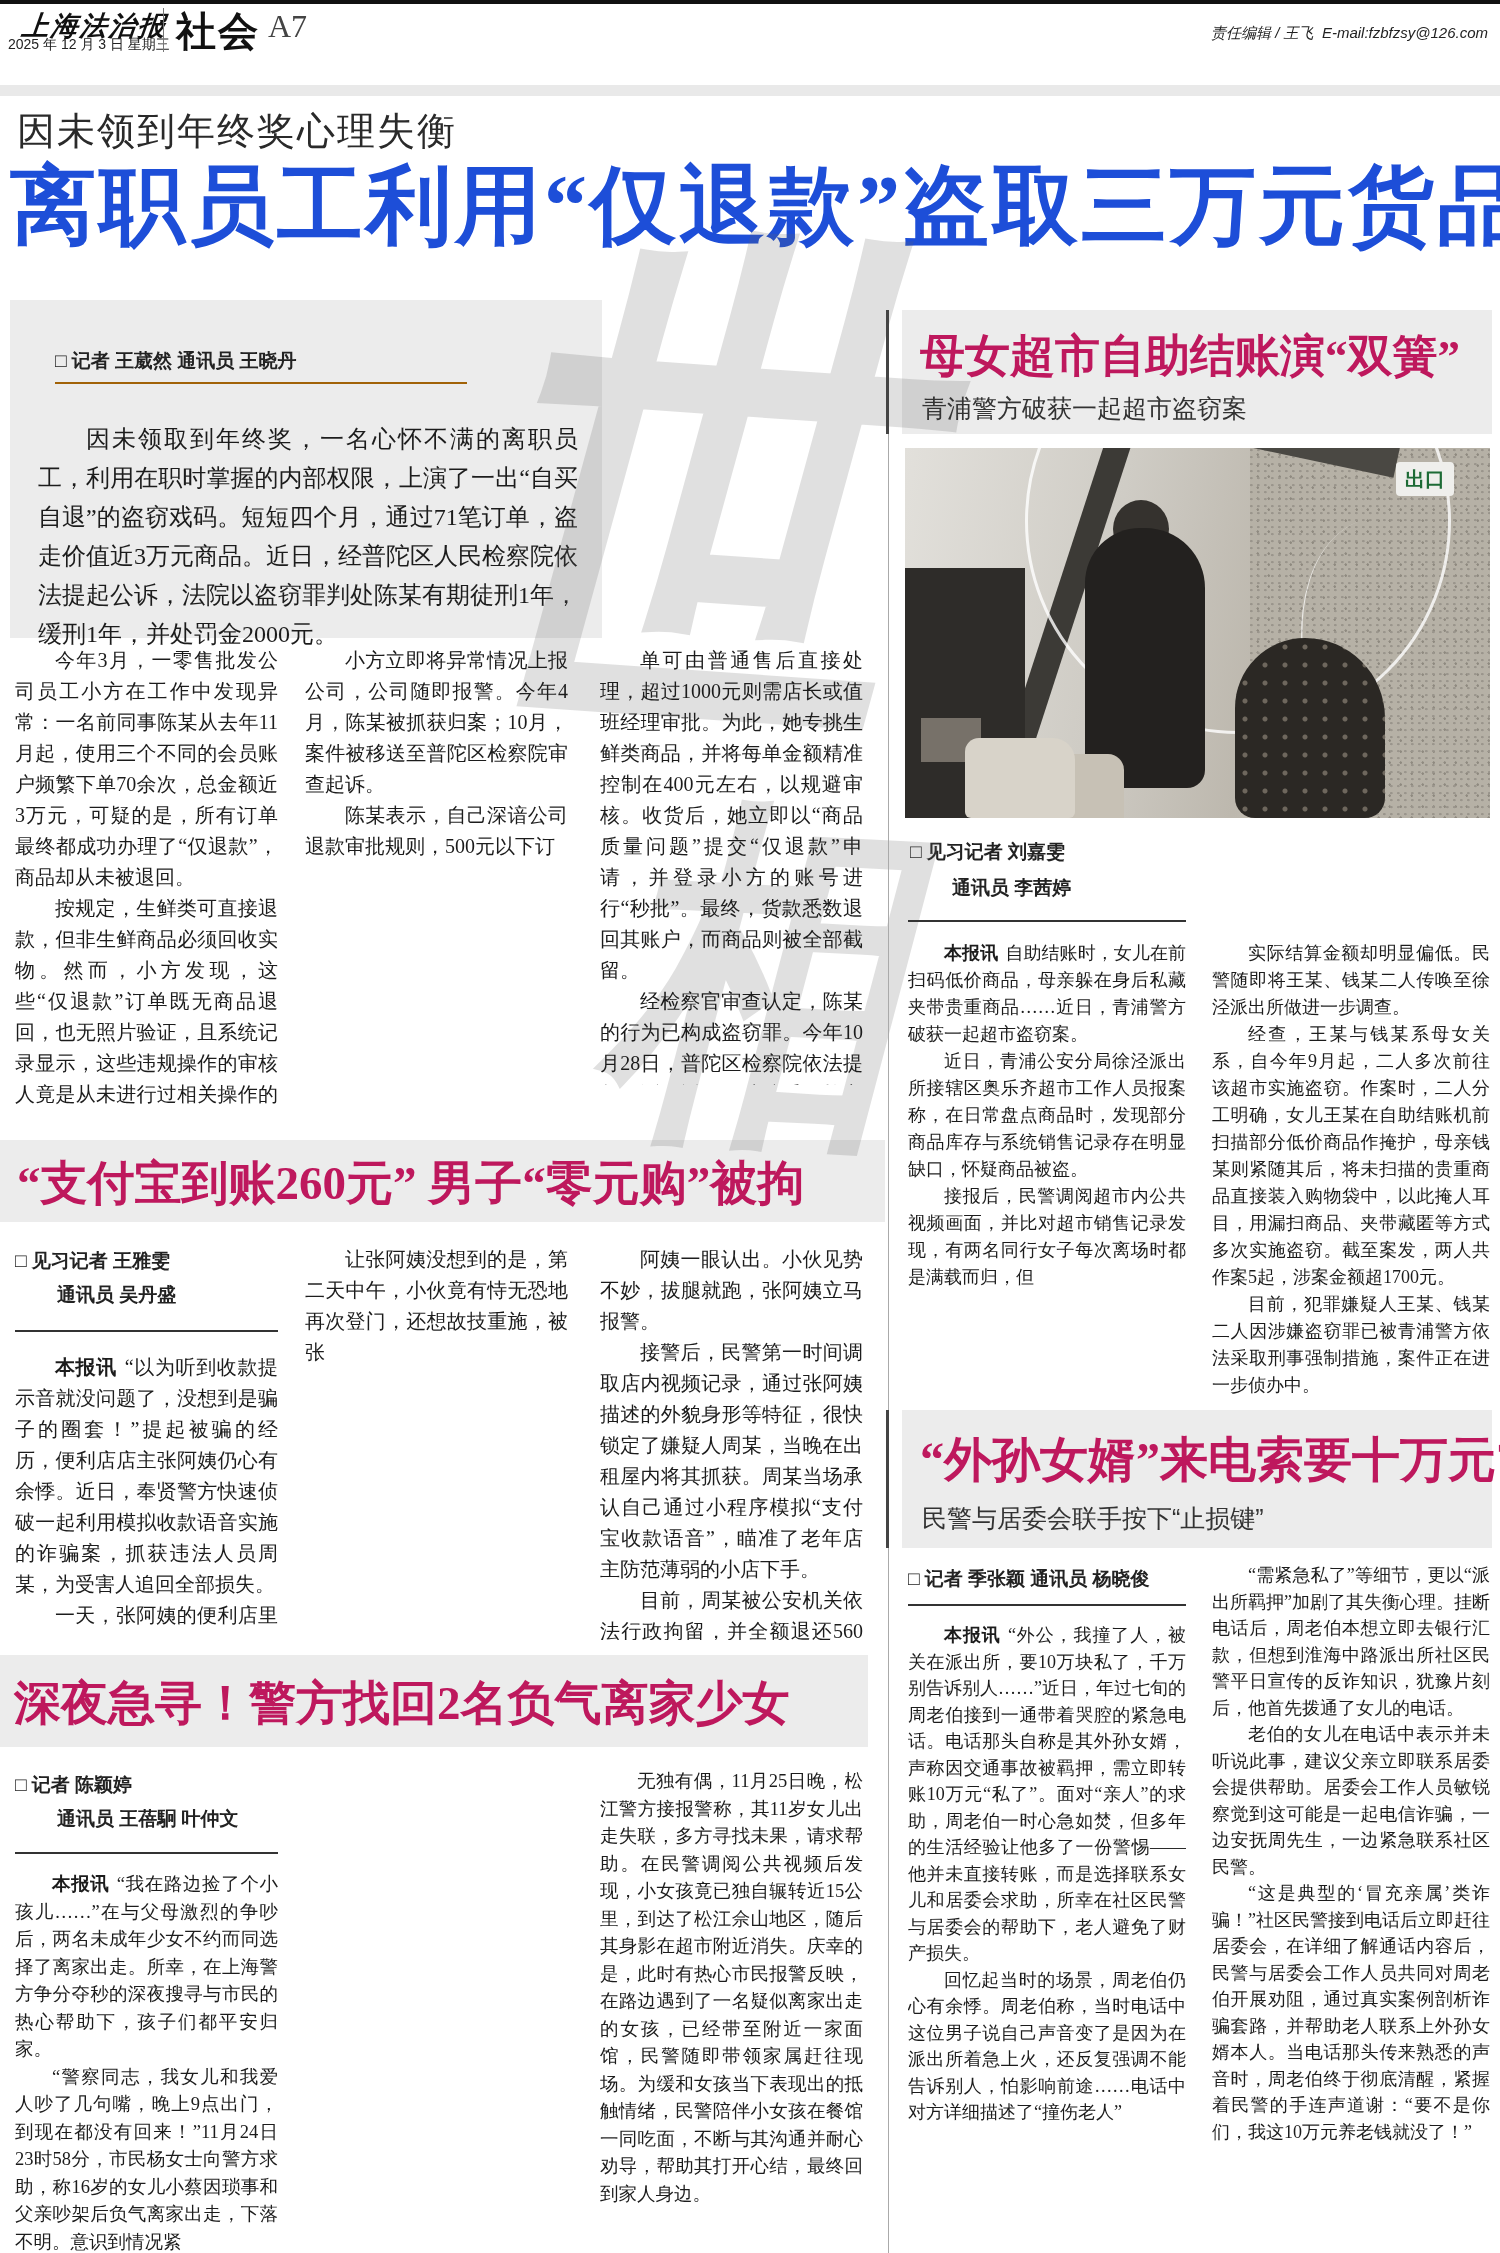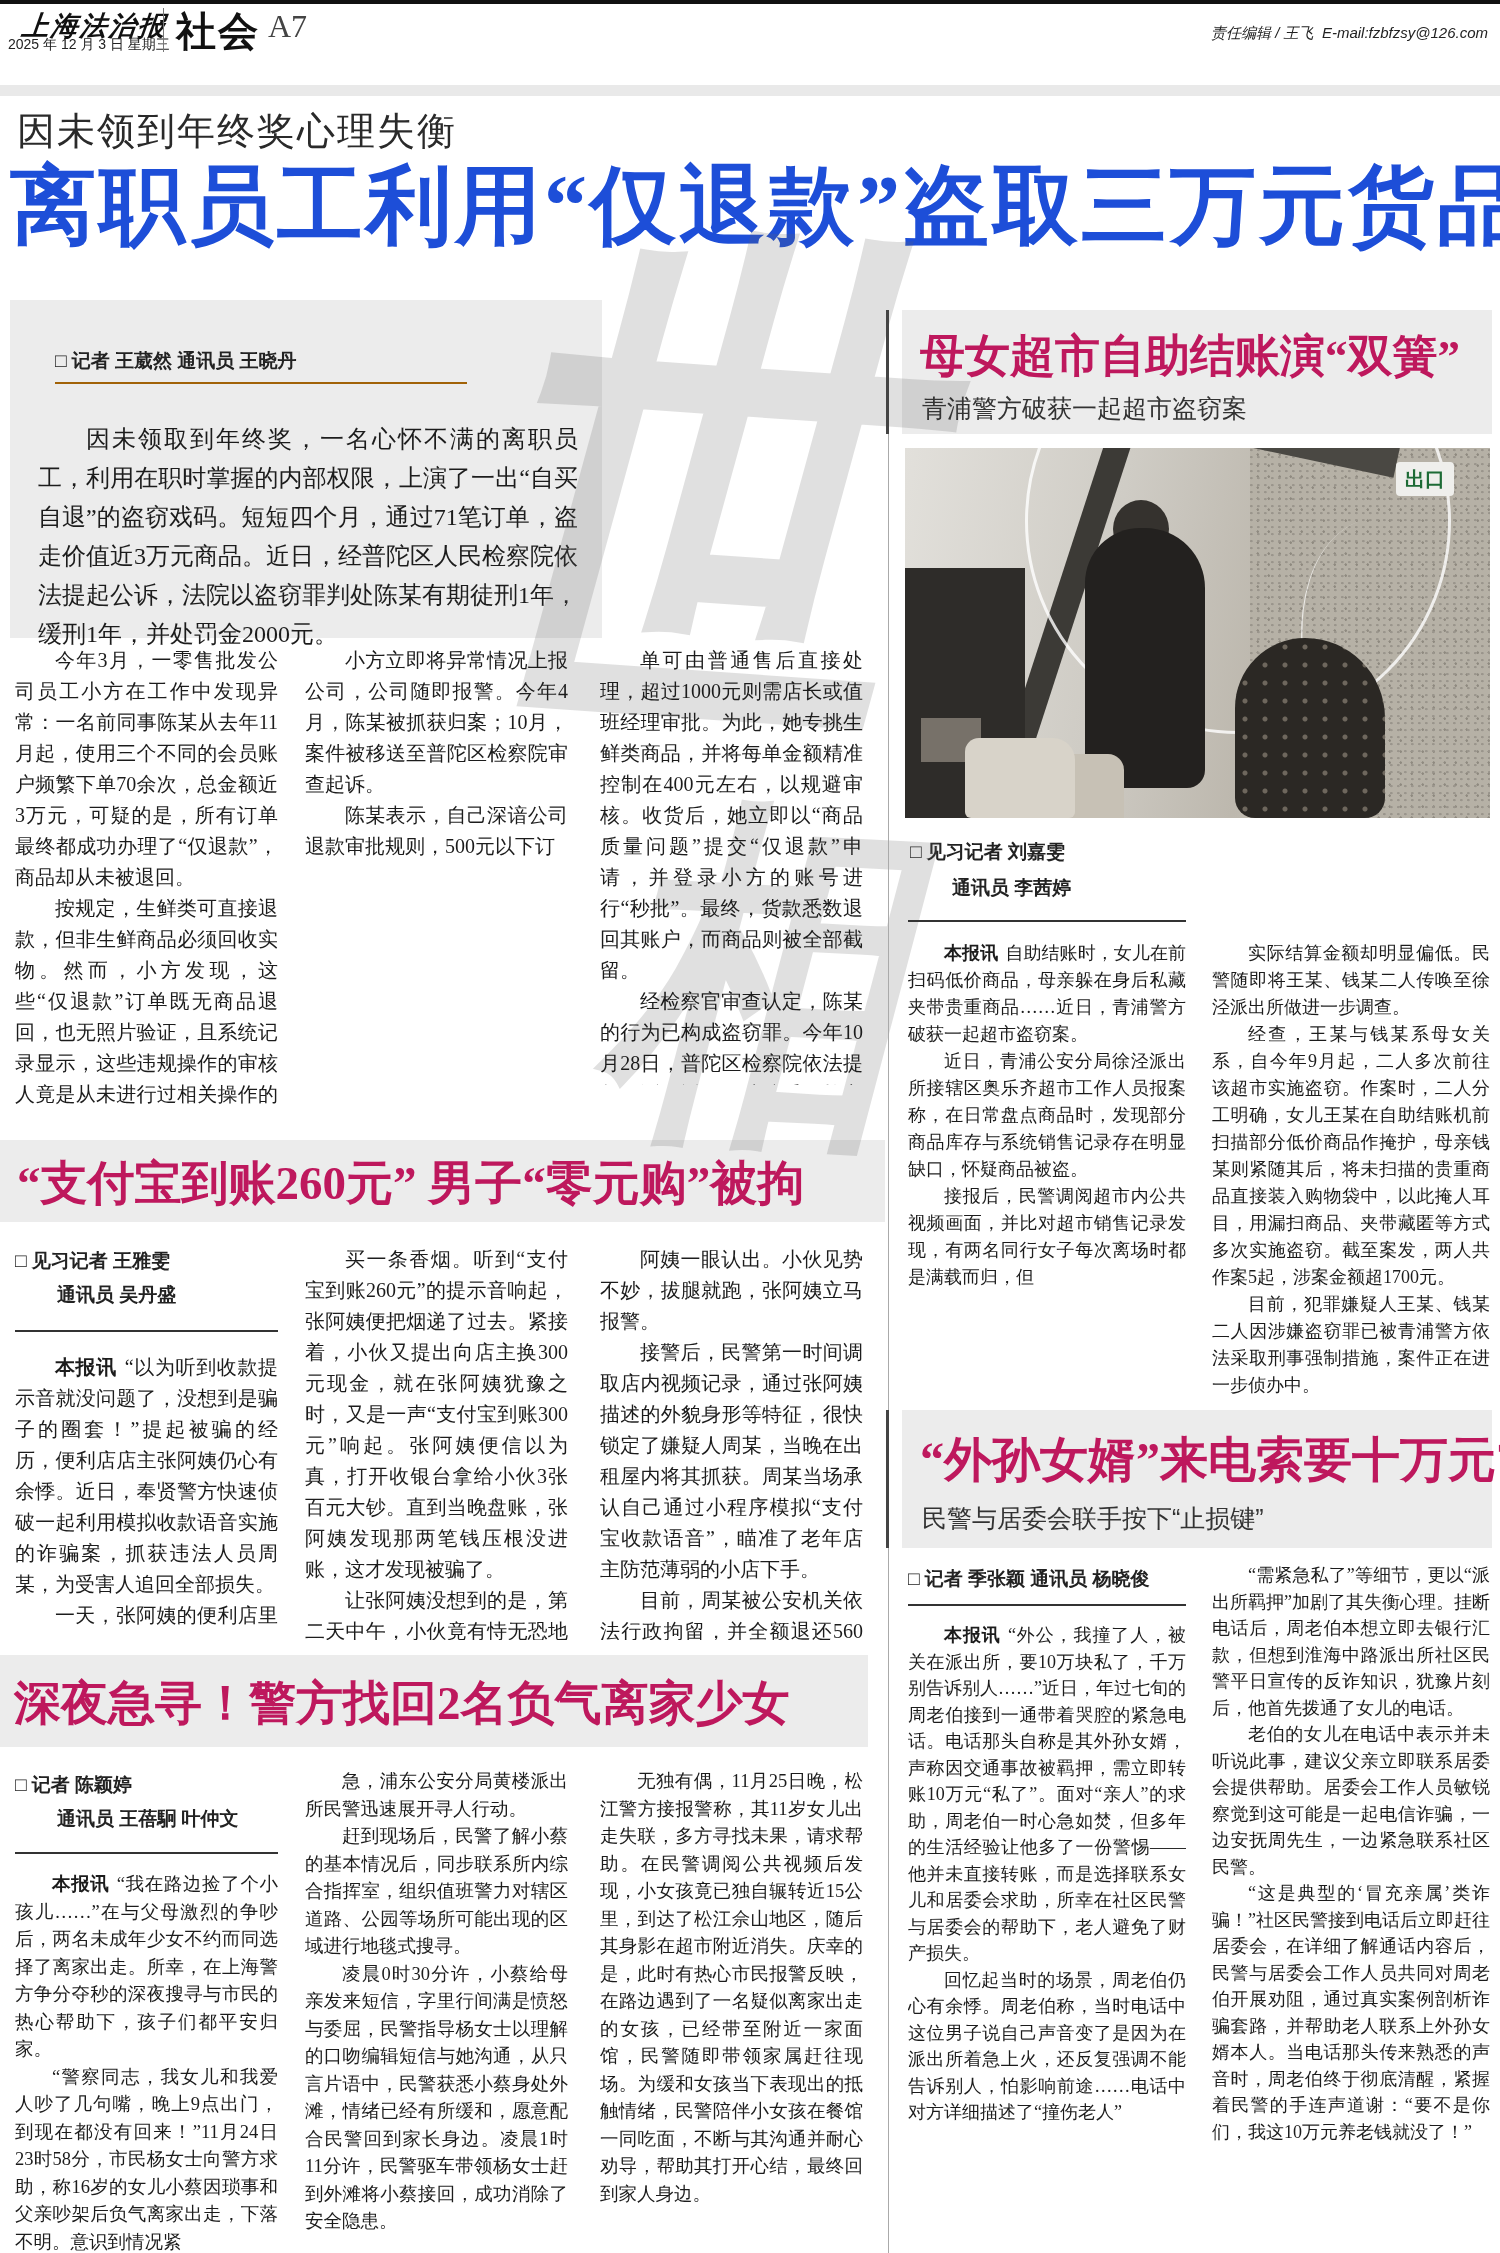--- a/index.html
+++ b/index.html
@@ -162,21 +162,20 @@
     <div>□ 见习记者 王雅雯</div>
     <div style="padding-left:42px;">通讯员 吴丹盛</div>
   </div>
   <div class="abs rule" style="left:15px;top:1330px;width:263px;"></div>
 
   <div class="col c20" style="left:15px;top:1352px;width:263px;height:282px;">
     <p><b class="bbx">本报讯</b><span>“以为听到收款提示音就没问题了，没想到是骗子的圈套！”提起被骗的经历，便利店店主张阿姨仍心有余悸。近日，奉贤警方快速侦破一起利用模拟收款语音实施的诈骗案，抓获违法人员周某，为受害人追回全部损失。</span></p>
     <p>一天，张阿姨的便利店里来了一个年轻小伙，表示要购</p>
   </div>
   <div class="col c20" style="left:305px;top:1244px;width:263px;height:396px;">
-    <p>买一条香烟。听到“支付宝到账260元”的提示音响起，张阿姨便把烟递了过去。紧接着，小伙又提出向店主换300元现金，就在张阿姨犹豫之时，又是一声“支付宝到账300元”响起。张阿姨便信以为真，打开收银台拿给小伙3张百元大钞。直到当晚盘账，张阿姨发现那两笔钱压根没进账，这才发现被骗了。</p>
     <p>让张阿姨没想到的是，第二天中午，小伙竟有恃无恐地再次登门，还想故技重施，被张</p>
   </div>
   <div class="col c20" style="left:600px;top:1244px;width:263px;height:396px;">
     <p>阿姨一眼认出。小伙见势不妙，拔腿就跑，张阿姨立马报警。</p>
     <p>接警后，民警第一时间调取店内视频记录，通过张阿姨描述的外貌身形等特征，很快锁定了嫌疑人周某，当晚在出租屋内将其抓获。周某当场承认自己通过小程序模拟“支付宝收款语音”，瞄准了老年店主防范薄弱的小店下手。</p>
     <p>目前，周某被公安机关依法行政拘留，并全额退还560元诈骗金额。</p>
   </div>
 
   <div class="abs band" style="left:0px;top:1655px;width:868px;height:92px;"></div>
   <div class="abs sub-headline" style="left:14px;top:1672px;font-size:47px;">深夜急寻！警方找回2名负气离家少女</div>
@@ -184,25 +183,20 @@
   <div class="abs byline" style="left:15px;top:1768px;">
     <div>□ 记者 陈颖婷</div>
     <div style="padding-left:42px;">通讯员 王蓓駉 叶仲文</div>
   </div>
   <div class="abs rule" style="left:15px;top:1852px;width:263px;"></div>
 
   <div class="col c19" style="left:15px;top:1870px;width:263px;height:383px;">
     <p><b class="bbx">本报讯</b><span>“我在路边捡了个小孩儿……”在与父母激烈的争吵后，两名未成年少女不约而同选择了离家出走。所幸，在上海警方争分夺秒的深夜搜寻与市民的热心帮助下，孩子们都平安归家。</span></p>
     <p>“警察同志，我女儿和我爱人吵了几句嘴，晚上9点出门，到现在都没有回来！”11月24日23时58分，市民杨女士向警方求助，称16岁的女儿小蔡因琐事和父亲吵架后负气离家出走，下落不明。意识到情况紧</p>
   </div>
-  <div class="col c19" style="left:305px;top:1768px;width:263px;height:485px;">
-    <p>急，浦东公安分局黄楼派出所民警迅速展开寻人行动。</p>
-    <p>赶到现场后，民警了解小蔡的基本情况后，同步联系所内综合指挥室，组织值班警力对辖区道路、公园等场所可能出现的区域进行地毯式搜寻。</p>
-    <p>凌晨0时30分许，小蔡给母亲发来短信，字里行间满是愤怒与委屈，民警指导杨女士以理解的口吻编辑短信与她沟通，从只言片语中，民警获悉小蔡身处外滩，情绪已经有所缓和，愿意配合民警回到家长身边。凌晨1时11分许，民警驱车带领杨女士赶到外滩将小蔡接回，成功消除了安全隐患。</p>
-  </div>
   <div class="col c19" style="left:600px;top:1768px;width:263px;height:485px;">
     <p>无独有偶，11月25日晚，松江警方接报警称，其11岁女儿出走失联，多方寻找未果，请求帮助。在民警调阅公共视频后发现，小女孩竟已独自辗转近15公里，到达了松江佘山地区，随后其身影在超市附近消失。庆幸的是，此时有热心市民报警反映，在路边遇到了一名疑似离家出走的女孩，已经带至附近一家面馆，民警随即带领家属赶往现场。为缓和女孩当下表现出的抵触情绪，民警陪伴小女孩在餐馆一同吃面，不断与其沟通并耐心劝导，帮助其打开心结，最终回到家人身边。</p>
   </div>
 
   <div class="abs band" style="left:902px;top:1410px;width:590px;height:138px;"></div>
   <div class="abs sub-headline" style="left:920px;top:1428px;font-size:48px;">“外孙女婿”来电索要十万元?</div>
   <div class="abs subtitle" style="left:922px;top:1502px;font-size:25px;">民警与居委会联手按下“止损键”</div>
 
   <div class="abs byline" style="left:908px;top:1562px;">□ 记者 季张颖 通讯员 杨晓俊</div>
   <div class="abs rule" style="left:908px;top:1604px;width:278px;"></div>

